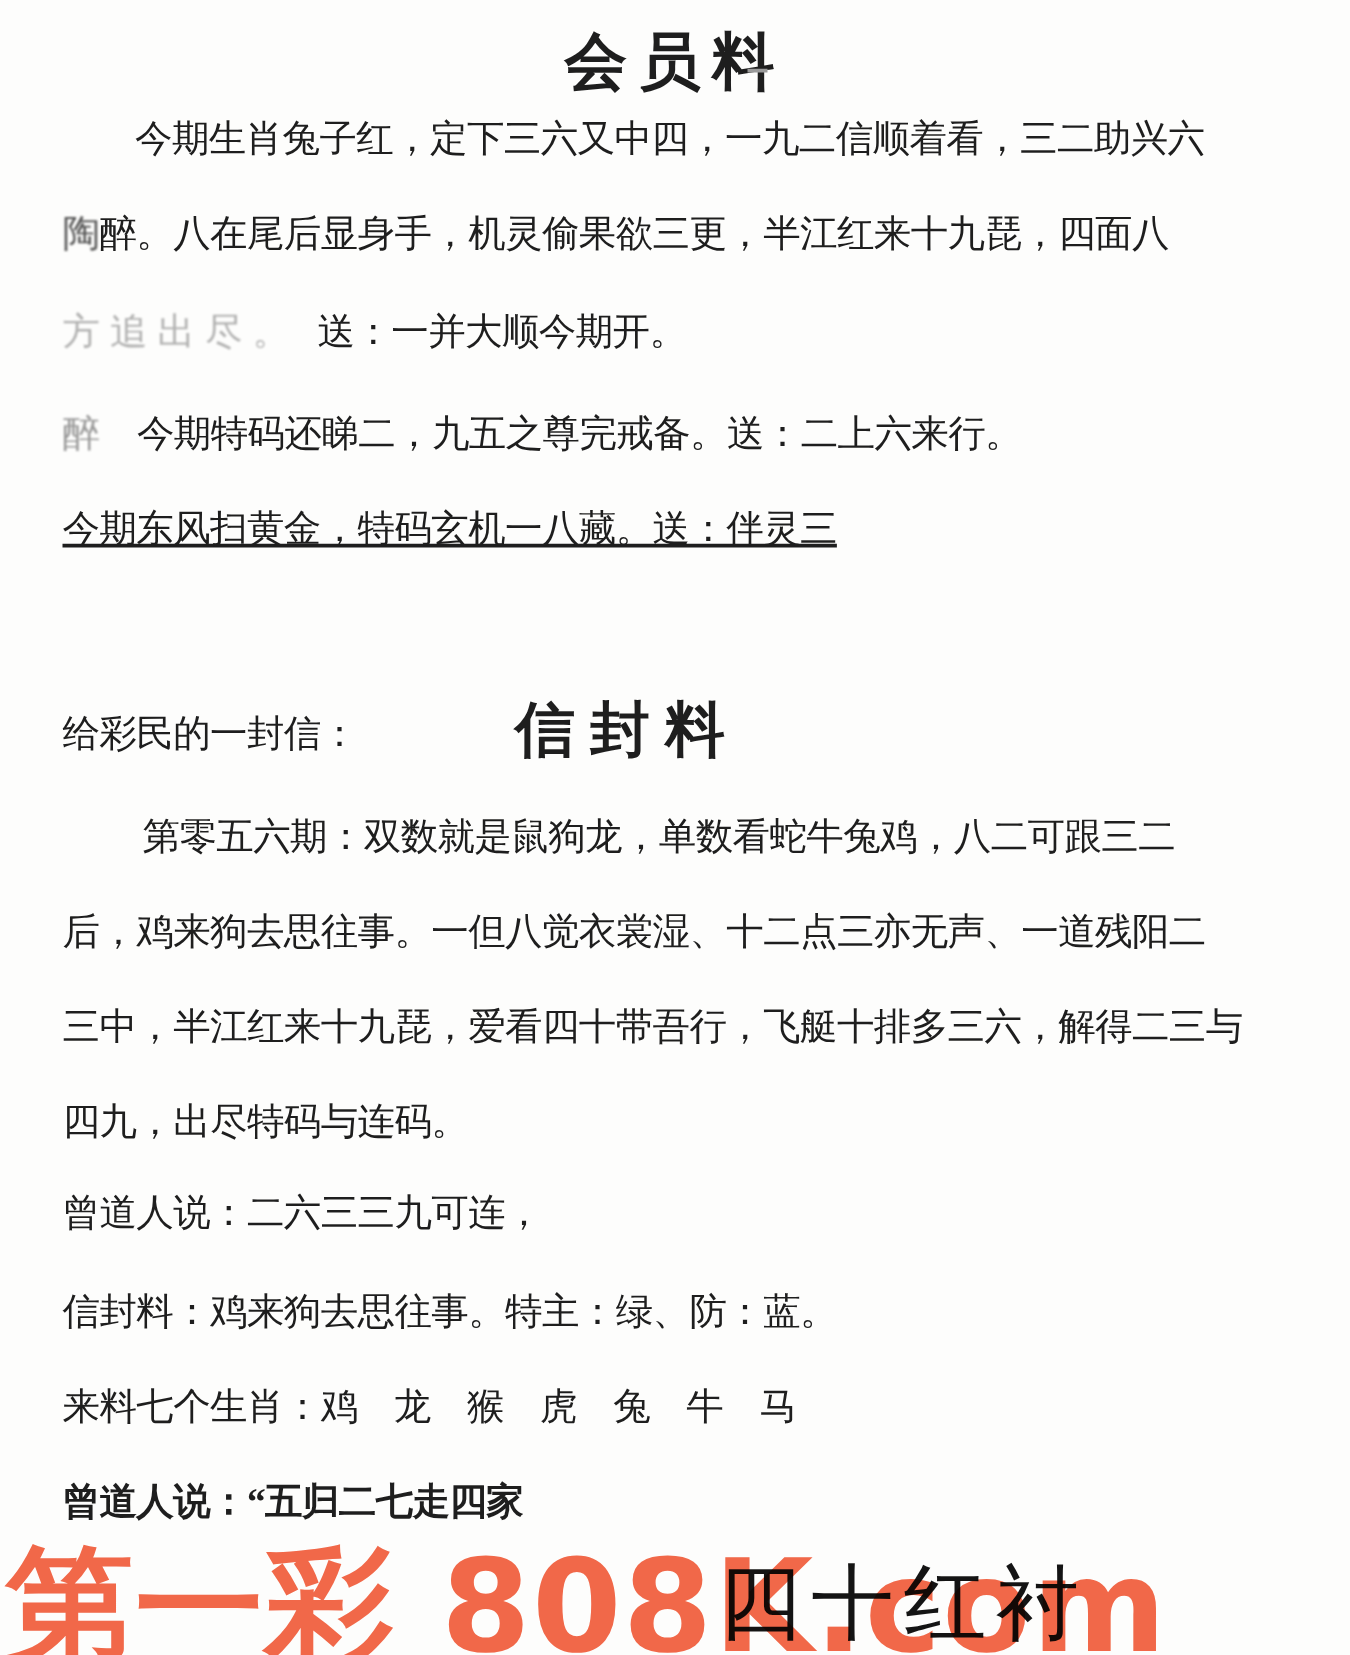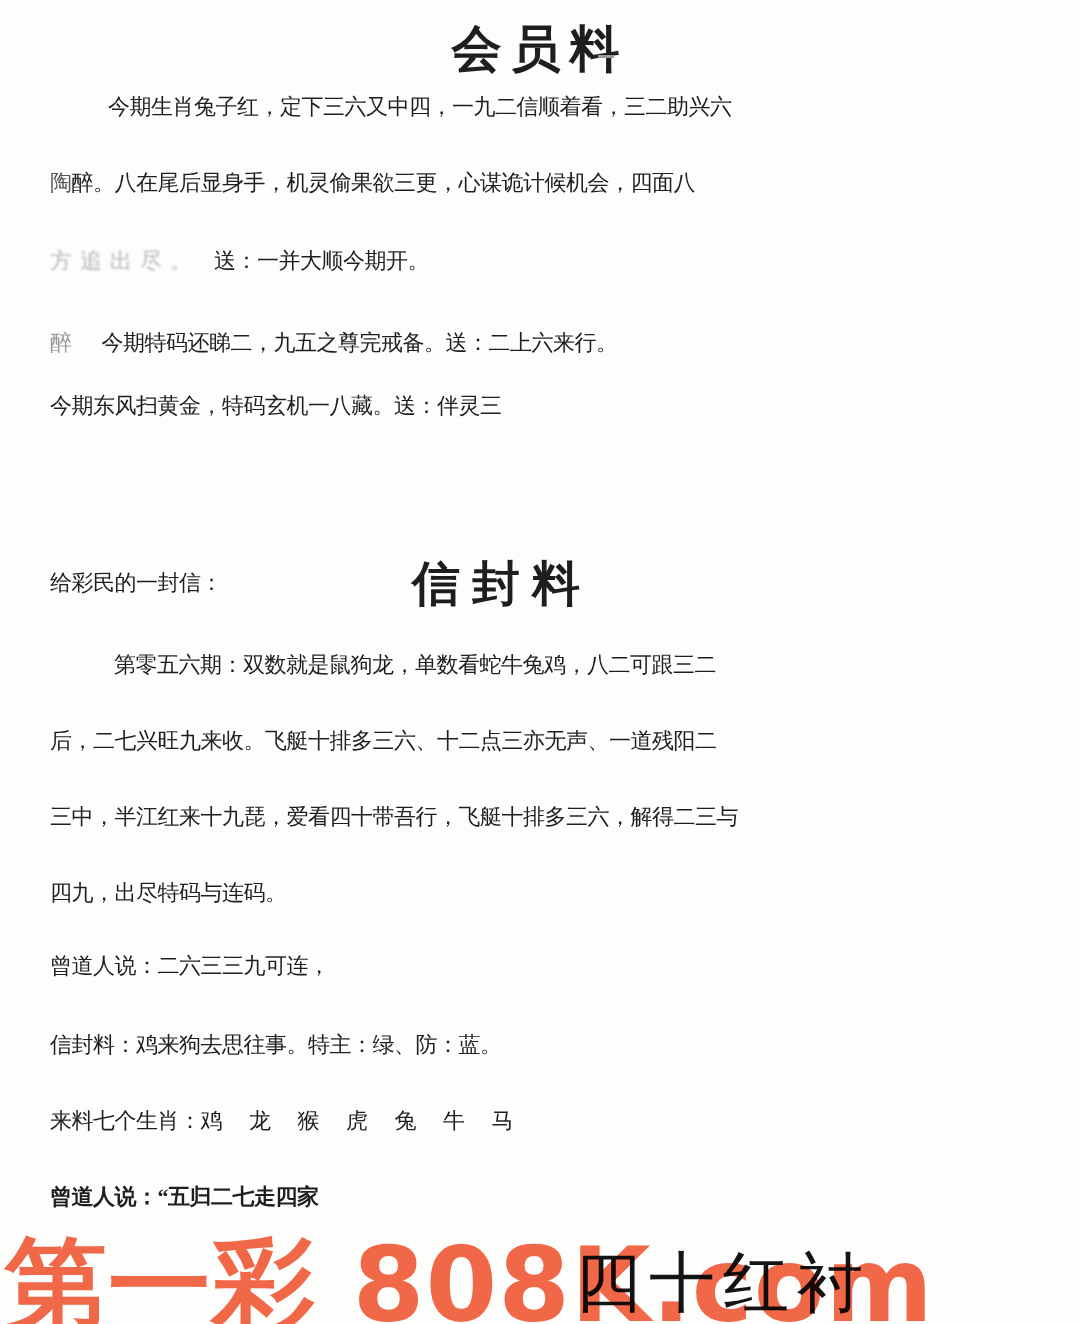--- a/index.html
+++ b/index.html
@@ -9,21 +9,21 @@
     width: 1080px;
     height: 1324px;
     background: #fdfdfc;
     overflow: hidden;
     font-family: "Liberation Serif", "DejaVu Serif", serif;
     color: #1e1e1e;
   }
   .line {
     position: absolute;
     white-space: nowrap;
-    font-size: 22px;
+    font-size: 30px;
     letter-spacing: -0.5px;
     line-height: 1.2;
   }
   .doc-title {
     position: absolute;
     top: 16px;
     left: 0;
     width: 100%;
     text-align: center;
     font-size: 50px;
@@ -87,35 +87,35 @@
 </head>
 <body>
 
 <div class="page" style="background: rgb(253, 253, 252);">
 
   <div class="doc-title">会员料</div>
   <div class="title-dash"></div>
 
   <div class="line" style="left:108px; top:94px;">今期生肖兔子红，定下三六又中四，一九二信顺着看，三二助兴六</div>
 
-  <div class="line" style="left:50px; top:170px;"><span class="smudge">陶</span><span>醉。八在尾后显身手，机灵偷果欲三更，心谋诡计候机会，四面八</span></div>
+  <div class="line" style="left:50px; top:170px;"><span class="smudge">陶</span><span>醉。八在尾后显身手，机灵偷果欲三更，半江红来十九琵，四面八</span></div>
 
   <div class="line" style="left:50px; top:330px;"><span class="smudge gap-after" style="opacity:0.45;">醉</span><span>今期特码还睇二，九五之尊完戒备。送：二上六来行。</span></div>
 
   <div class="line" style="left:50px; top:248px;"><span class="faded gap-after-sm">方追出尽。</span><span>送：一并大顺今期开。</span></div>
 
-  <div class="line" style="left:50px; top:393px;">今期东风扫黄金，特码玄机一八藏。送：伴灵三</div>
+  <div class="line" style="left:50px; top:406px;text-decoration:underline;">今期东风扫黄金，特码玄机一八藏。送：伴灵三</div>
 
 
   <div class="line" style="left:50px; top:572px;font-family:Liberation Mono, monospace;">给彩民的一封信：</div>
   <div class="section-title" style="left:412px; top:552px;">信封料</div>
 
   <div class="line" style="left:114px; top:652px;">第零五六期：双数就是鼠狗龙，单数看蛇牛兔鸡，八二可跟三二</div>
 
-  <div class="line" style="left:50px; top:728px;">后，二七兴旺九来收。飞艇十排多三六、十二点三亦无声、一道残阳二</div>
+  <div class="line" style="left:50px; top:728px;">后，鸡来狗去思往事。一但八觉衣裳湿、十二点三亦无声、一道残阳二</div>
 
   <div class="line" style="left:50px; top:804px;">三中，半江红来十九琵，爱看四十带吾行，飞艇十排多三六，解得二三与</div>
 
   <div class="line" style="left:50px; top:880px;">四九，出尽特码与连码。</div>
 
   <div class="line" style="left:50px; top:953px;">曾道人说：二六三三九可连，</div>
 
   <div class="line" style="left:50px; top:1032px;">信封料：鸡来狗去思往事。特主：绿、防：蓝。</div>
 
   <div class="line zodiac" style="left:50px; top:1108px;">来料七个生肖：鸡 龙 猴 虎 兔 牛 马</div>

